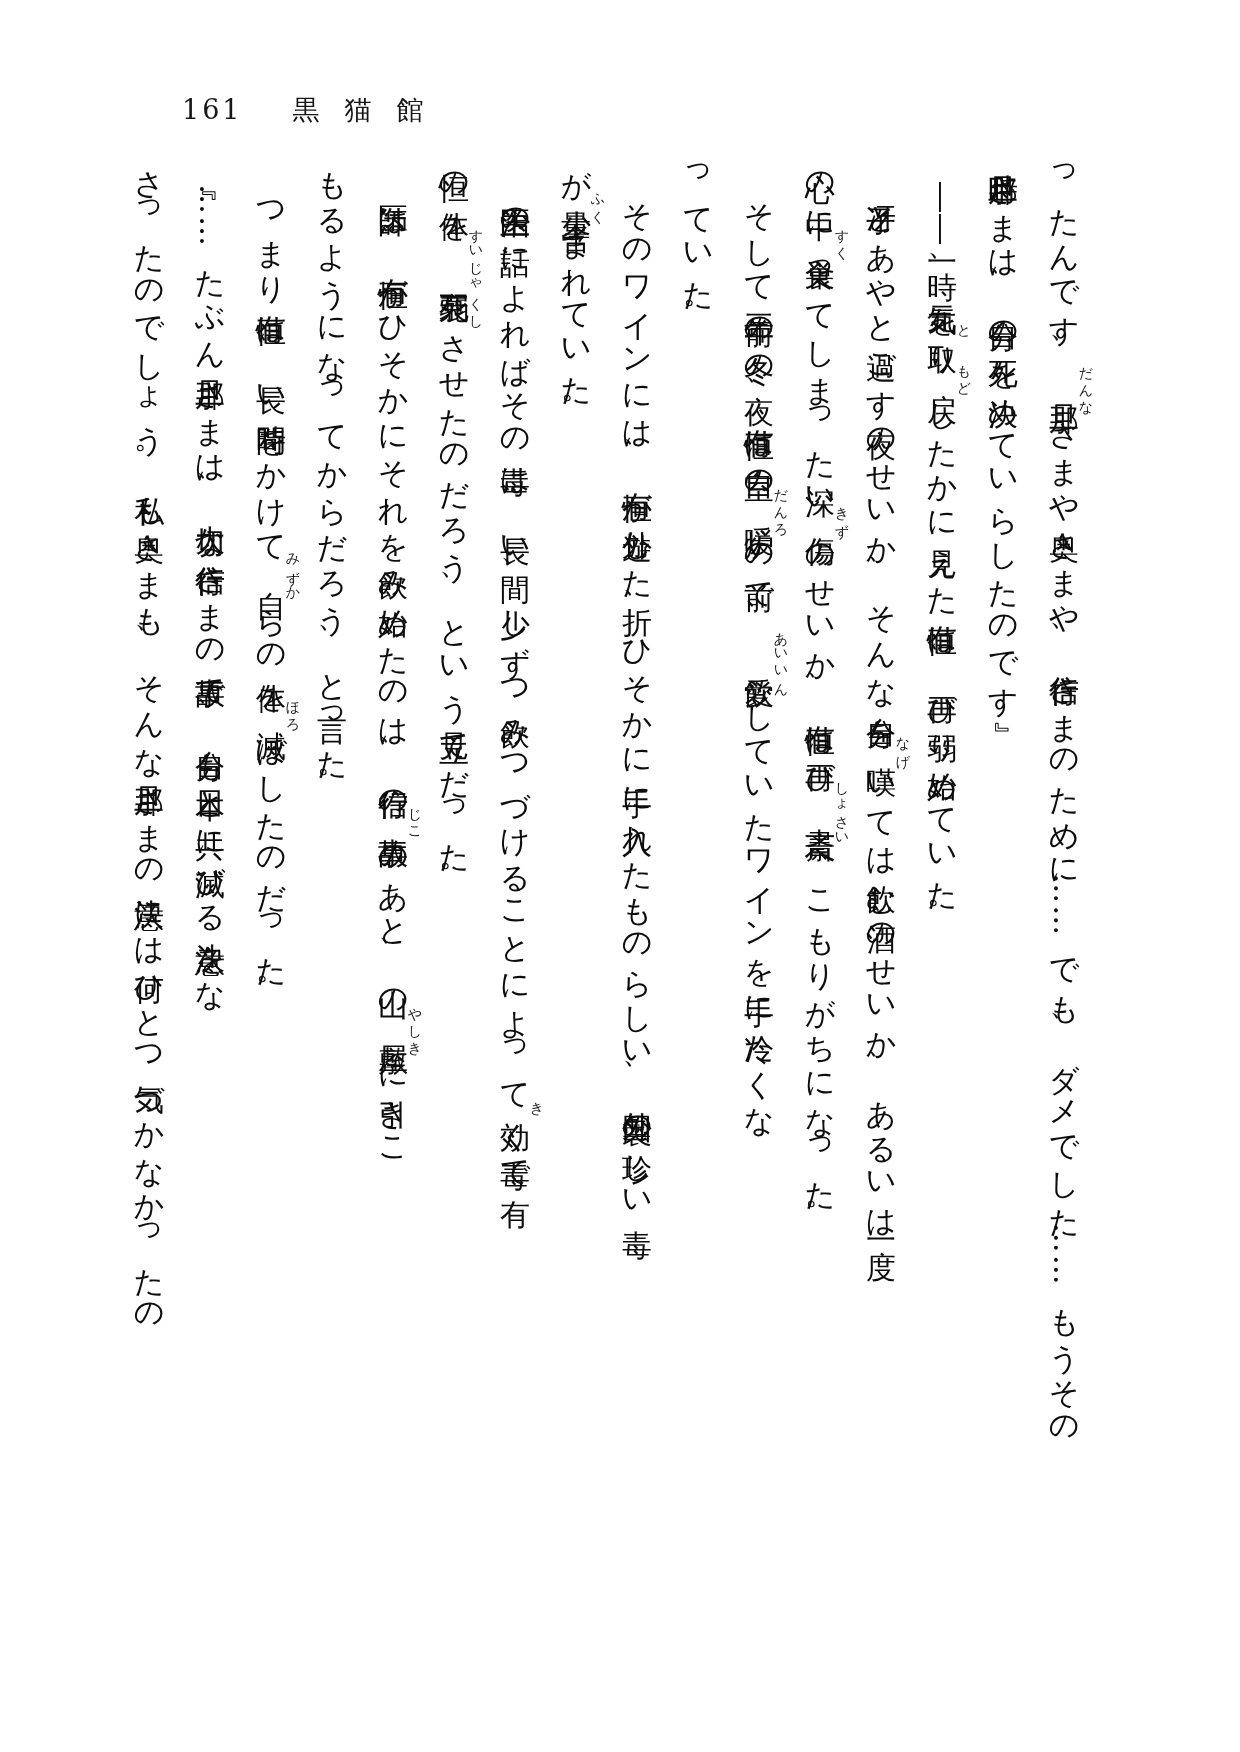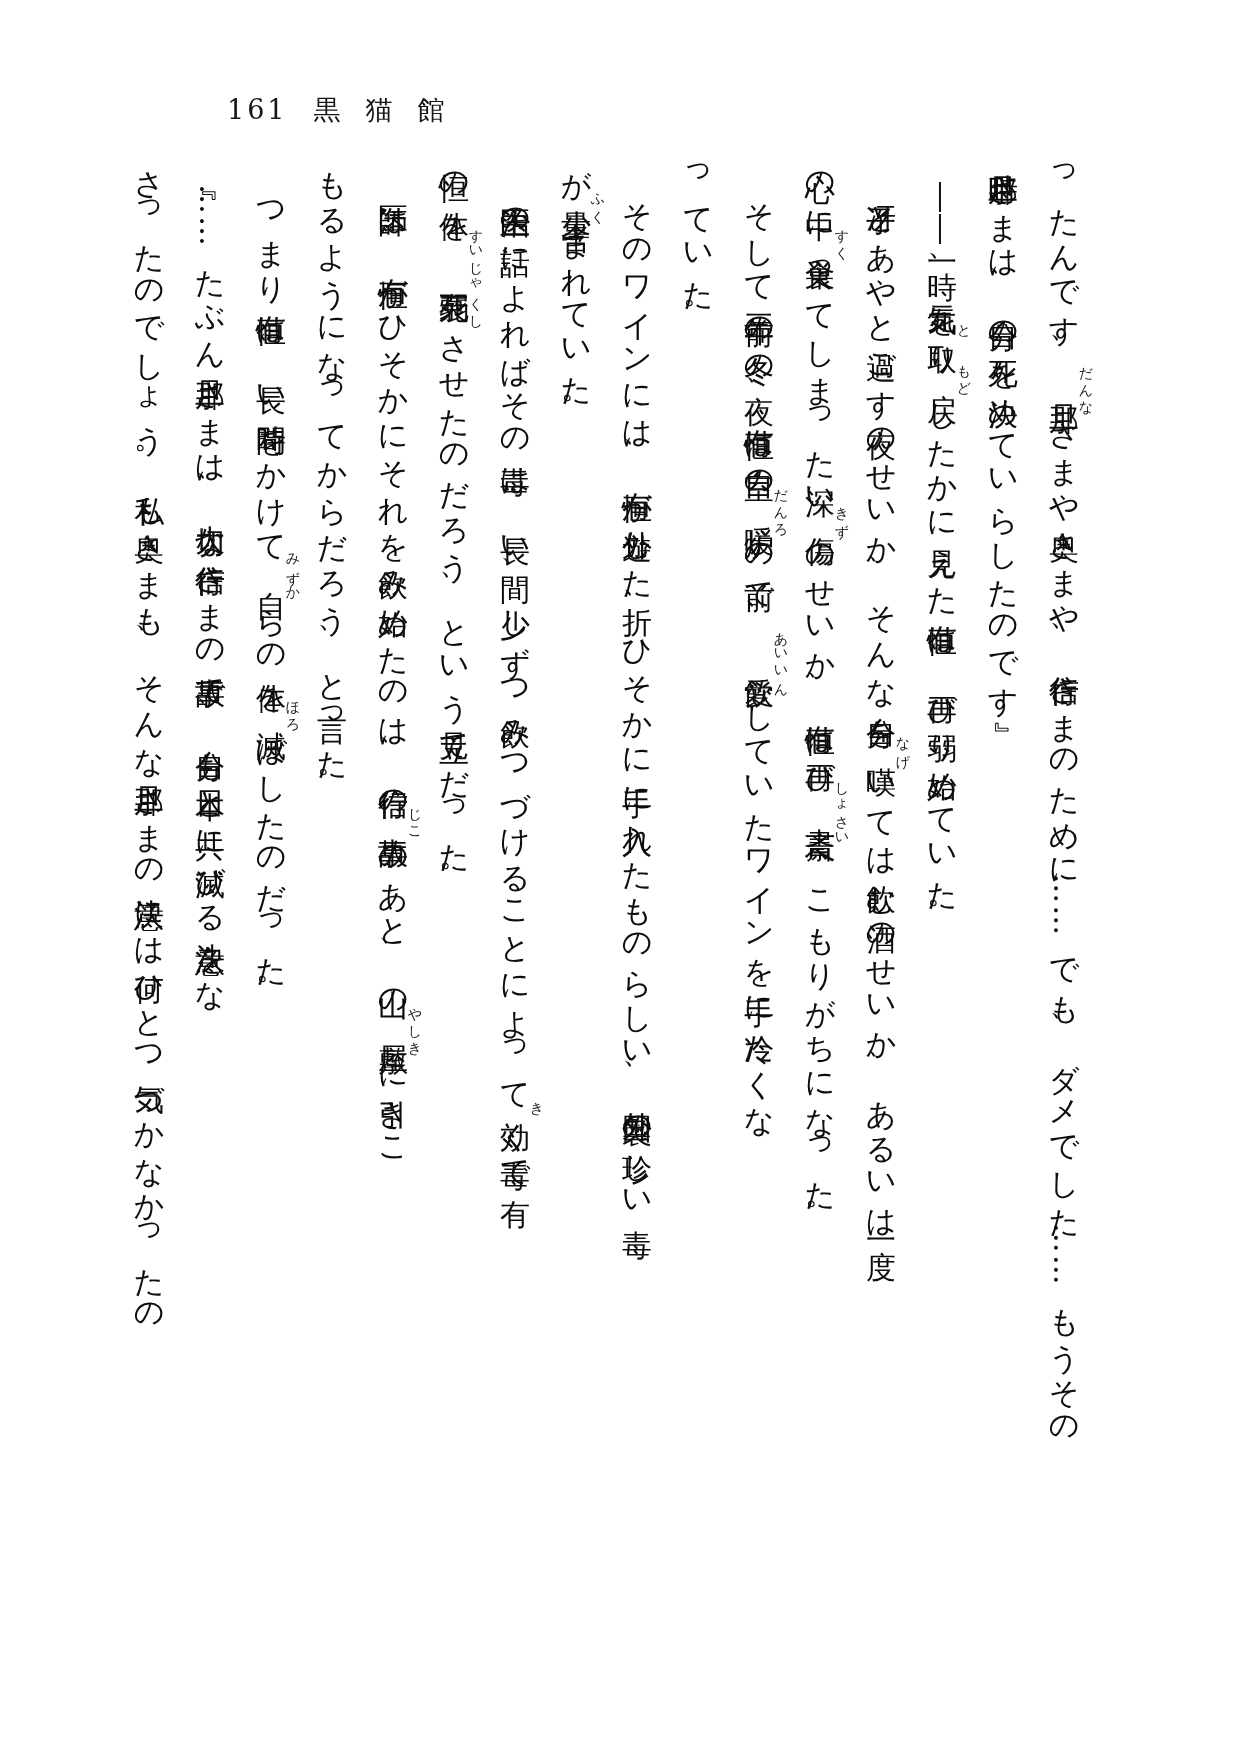--- a/index.html
+++ b/index.html
@@ -21,25 +21,24 @@
     position: absolute;
     top: 96px;
     left: 182px;
     font-size: 27px;
     line-height: 1;
     white-space: nowrap;
     color: #161616;
   }
   .header .pagenum {
     letter-spacing: 3px;
-    margin-left: 45px;
   }
   .header .title {
     display: inline-block;
-    margin-left: 26px;
+    margin-left: 50px;
     letter-spacing: 25px;
   }
   
   .text-block {
     position: absolute;
     top: 150px;
     right: 145px;
     height: 1345px;
     writing-mode: vertical-rl;
     text-orientation: mixed;

